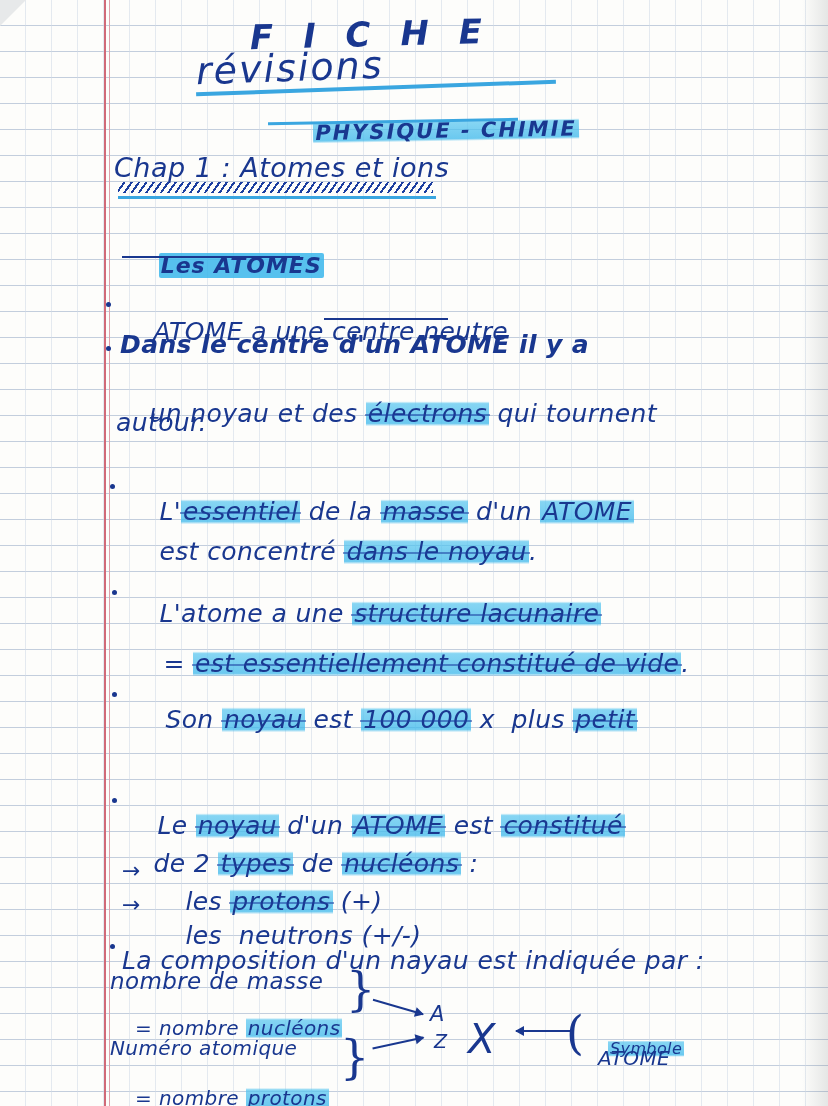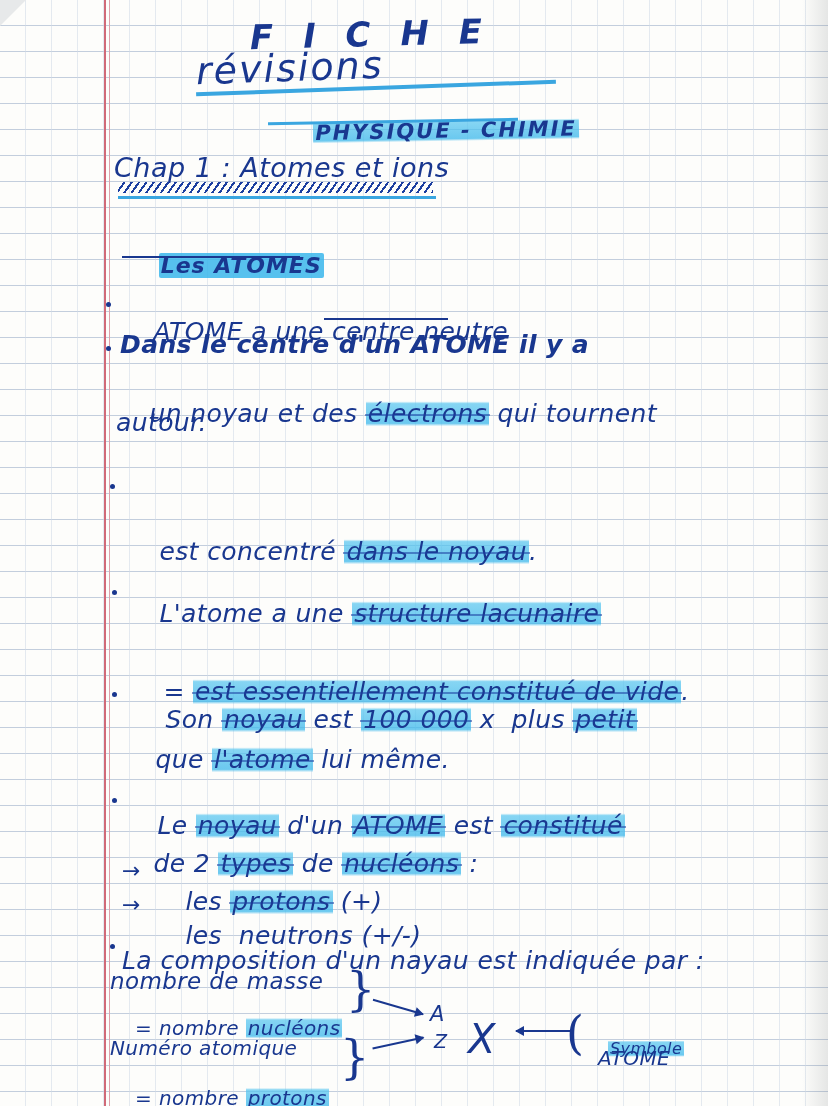--- a/index.html
+++ b/index.html
@@ -247,38 +247,38 @@
   <div style="position:absolute;top:318px;left:324px;width:124px;height:2px;background:#19378f;"></div>
 
   <div class="bullet" style="top:346px;left:106px;"></div>
   <div class="ink line" style="top:330px;left:120px;font-weight:bold;">Dans le centre d'un ATOME il y a</div>
   <div class="ink line" style="top:370px;left:116px;">
     <span>un noyau et des </span><span class="hl strike">électrons</span><span> qui tournent</span>
   </div>
   <div class="ink line" style="top:408px;left:116px;">autour.</div>
 
   <div class="bullet" style="top:484px;left:110px;"></div>
+  <div class="ink line" style="top:468px;left:126px;">
+    <span>L'</span><span class="hl strike">essentiel</span><span> de la </span><span class="hl strike">masse</span><span> d'un </span><span class="hl">ATOME</span>
+  </div>
   <div class="ink line" style="top:508px;left:126px;">
     <span>est concentré </span><span class="hl strike">dans le noyau</span><span>.</span>
   </div>
 
   <div class="bullet" style="top:590px;left:112px;"></div>
   <div class="ink line" style="top:570px;left:126px;">
     <span>L'atome a une </span><span class="hl strike">structure lacunaire</span>
   </div>
-  <div class="ink line" style="top:648px;left:130px;text-align:right;">
+  <div class="ink line" style="top:620px;left:130px;text-align:right;">
     <span>= </span><span class="hl strike">est essentiellement constitué de vide</span><span>.</span>
   </div>
 
   <div class="bullet" style="top:692px;left:112px;"></div>
   <div class="ink line" style="top:676px;left:132px;">
     <span>Son </span><span class="hl strike">noyau</span><span> est </span><span class="hl strike">100 000</span><span> x  plus </span><span class="hl strike">petit</span>
-  </div>
-  <div class="ink line" style="top:716px;left:122px;">
-    <span>que </span><span class="hl strike">l'atome</span><span> lui même.</span>
   </div>
 
   <div class="bullet" style="top:798px;left:112px;"></div>
   <div class="ink line" style="top:782px;left:124px;">
     <span>Le </span><span class="hl strike">noyau</span><span> d'un </span><span class="hl strike">ATOME</span><span> est </span><span class="hl strike">constitué</span>
   </div>
   <div class="ink line" style="top:820px;left:120px;">
     <span>de 2 </span><span class="hl strike">types</span><span> de </span><span class="hl strike">nucléons</span><span> :</span>
   </div>
 

